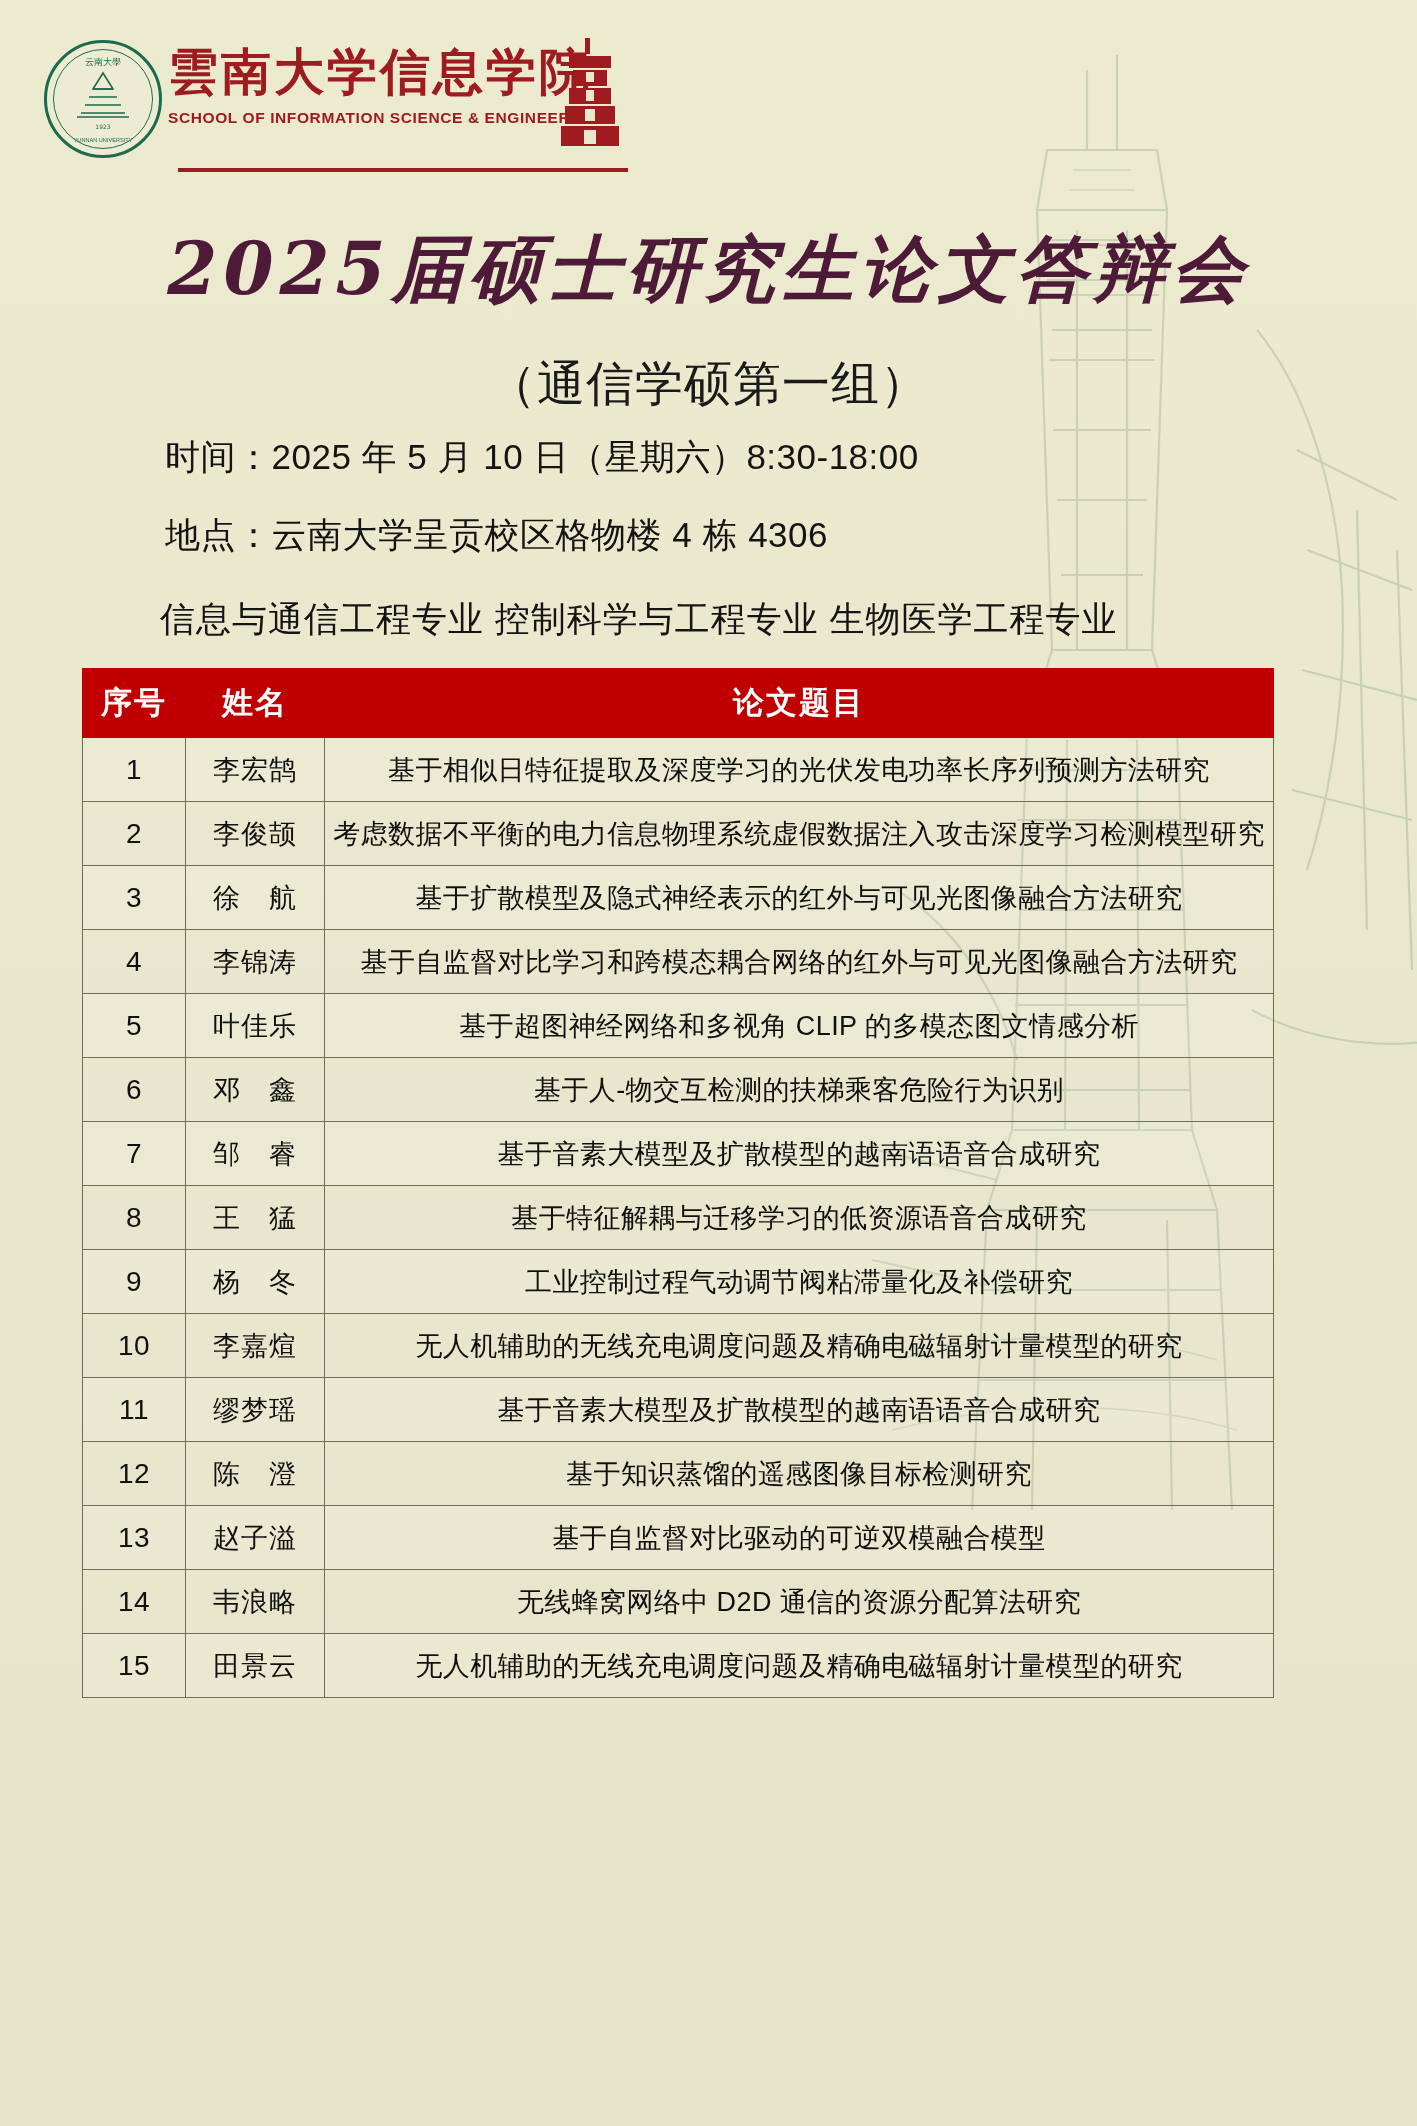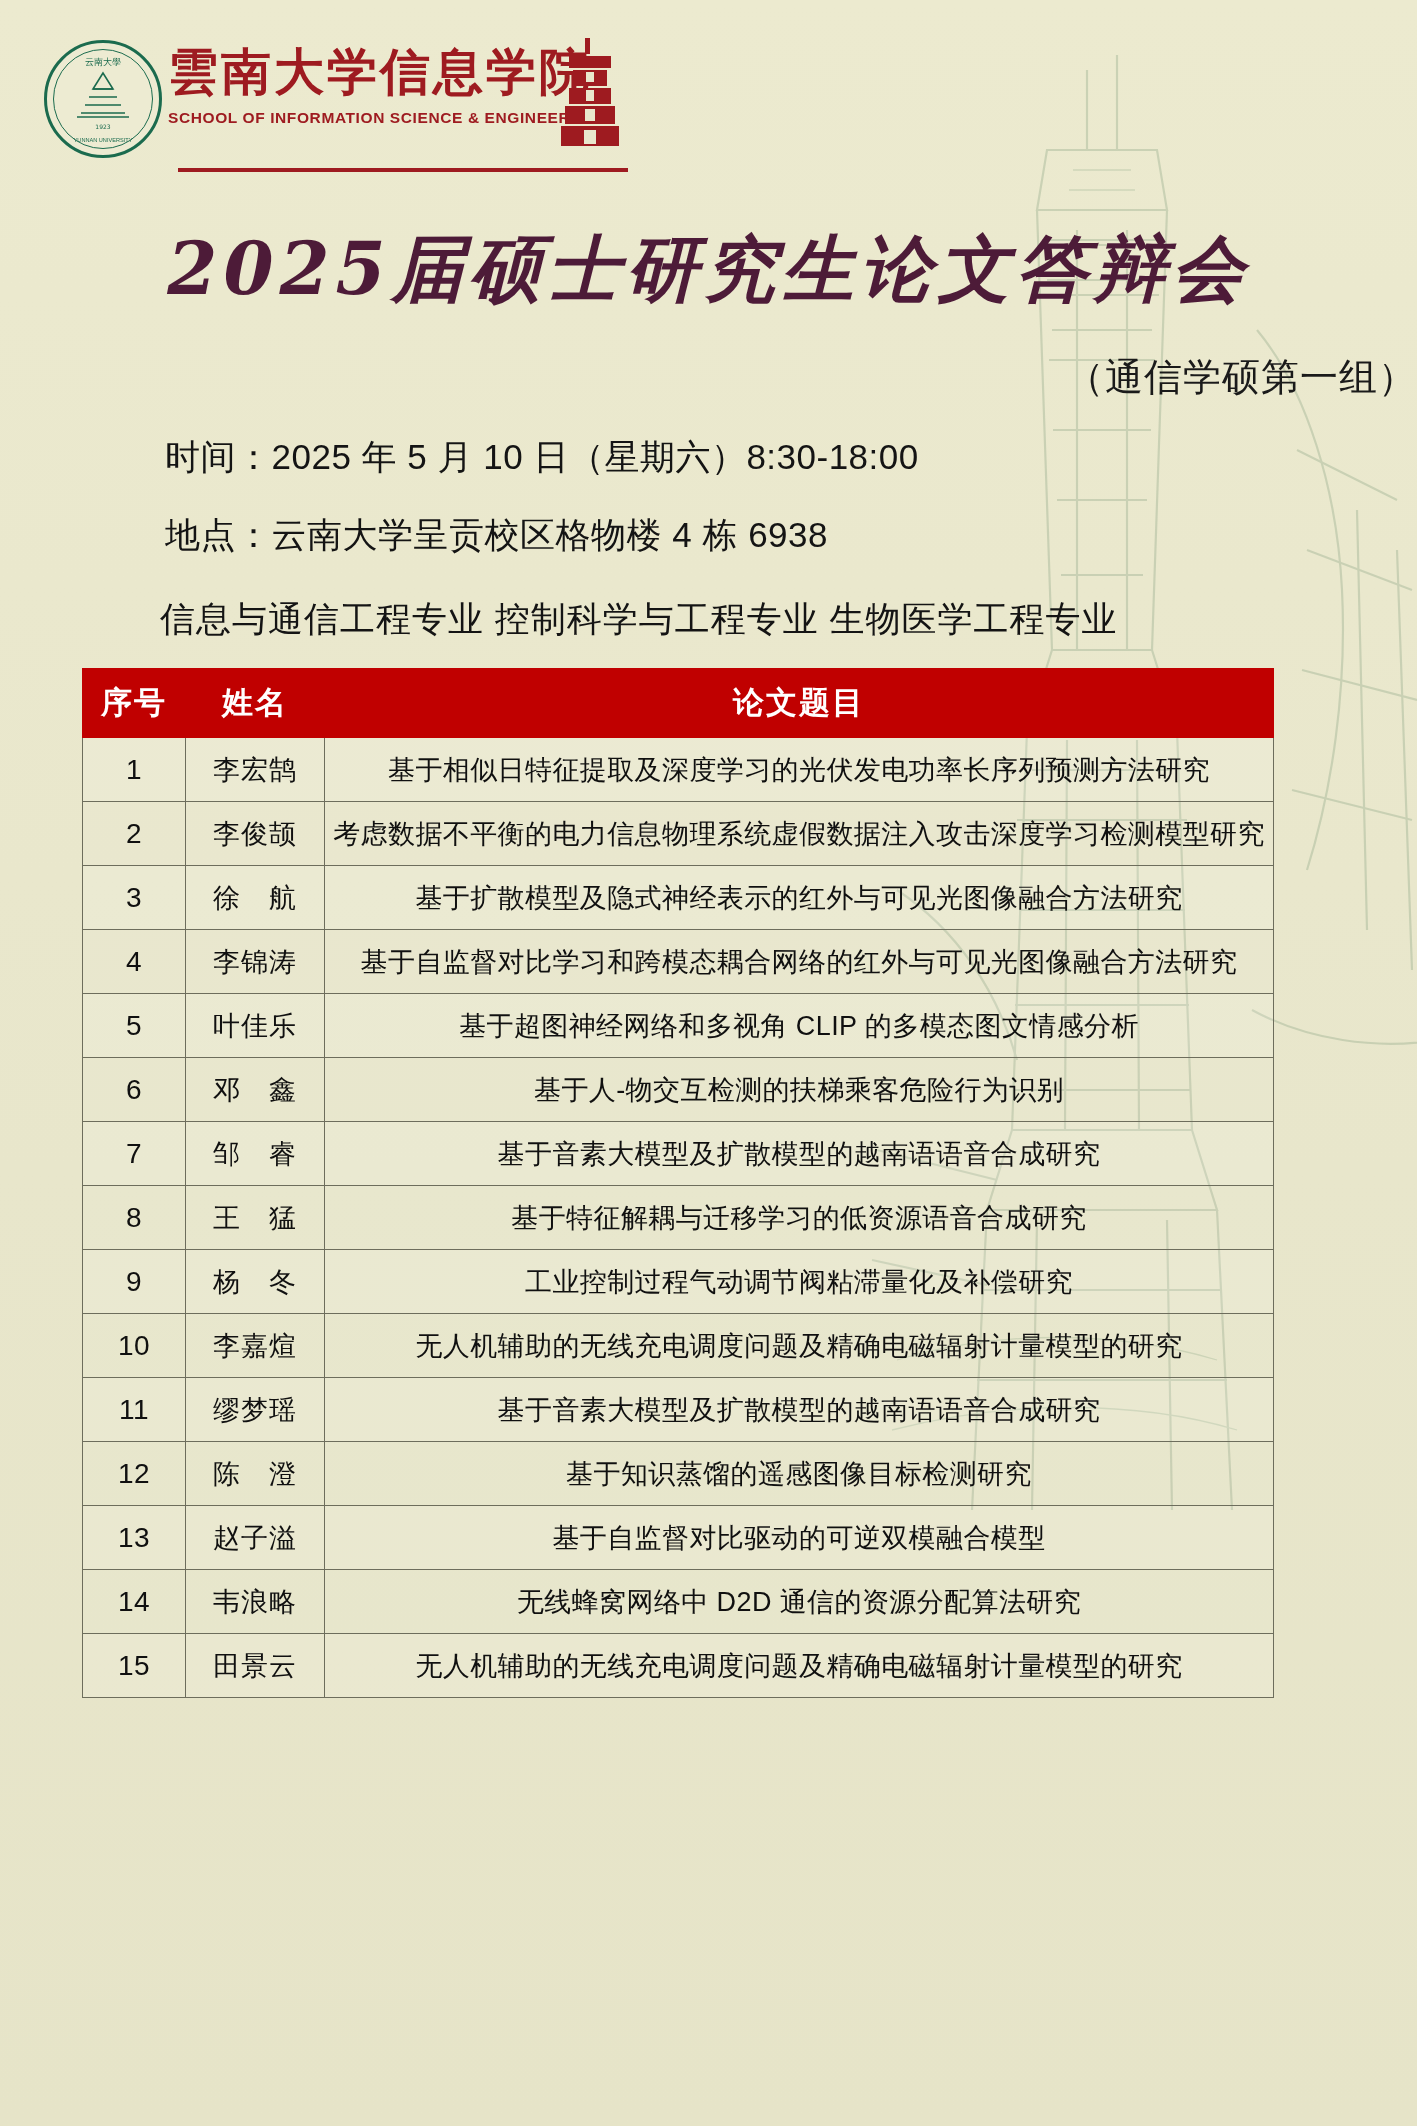--- a/index.html
+++ b/index.html
@@ -111,22 +111,22 @@
     color: #4d1b38;
     letter-spacing: 6px;
     white-space: nowrap;
     z-index: 5;
   }
   .subtitle {
     position: absolute;
     top: 352px;
     left: 0;
     width: 1417px;
-    text-align: right;
-    font-size: 38px;
+    text-align: center;
+    font-size: 48px;
     color: #1a1a1a;
     letter-spacing: 1px;
     z-index: 5;
   }
 
   .meta {
     position: absolute;
     left: 165px;
     z-index: 5;
     font-size: 35px;
@@ -259,21 +259,21 @@
         <rect x="30" y="71" width="10" height="12"></rect>
         <rect x="29" y="92" width="12" height="14"></rect>
       </g>
     </svg>
   </div>
 
   <div class="main-title">2025届硕士研究生论文答辩会</div>
   <div class="subtitle">（通信学硕第一组）</div>
 
   <div class="meta meta-time">时间：2025 年 5 月 10 日（星期六）8:30-18:00</div>
-  <div class="meta meta-place">地点：云南大学呈贡校区格物楼 4 栋 6938</div>
+  <div class="meta meta-place">地点：云南大学呈贡校区格物楼 4 栋 4306</div>
   <div class="meta-majors">信息与通信工程专业  控制科学与工程专业  生物医学工程专业</div>
 
   <div class="table-wrap">
     <table>
       <thead>
         <tr>
           <th class="col-no">序号</th>
           <th class="col-name">姓名</th>
           <th class="col-title">论文题目</th>
         </tr>

